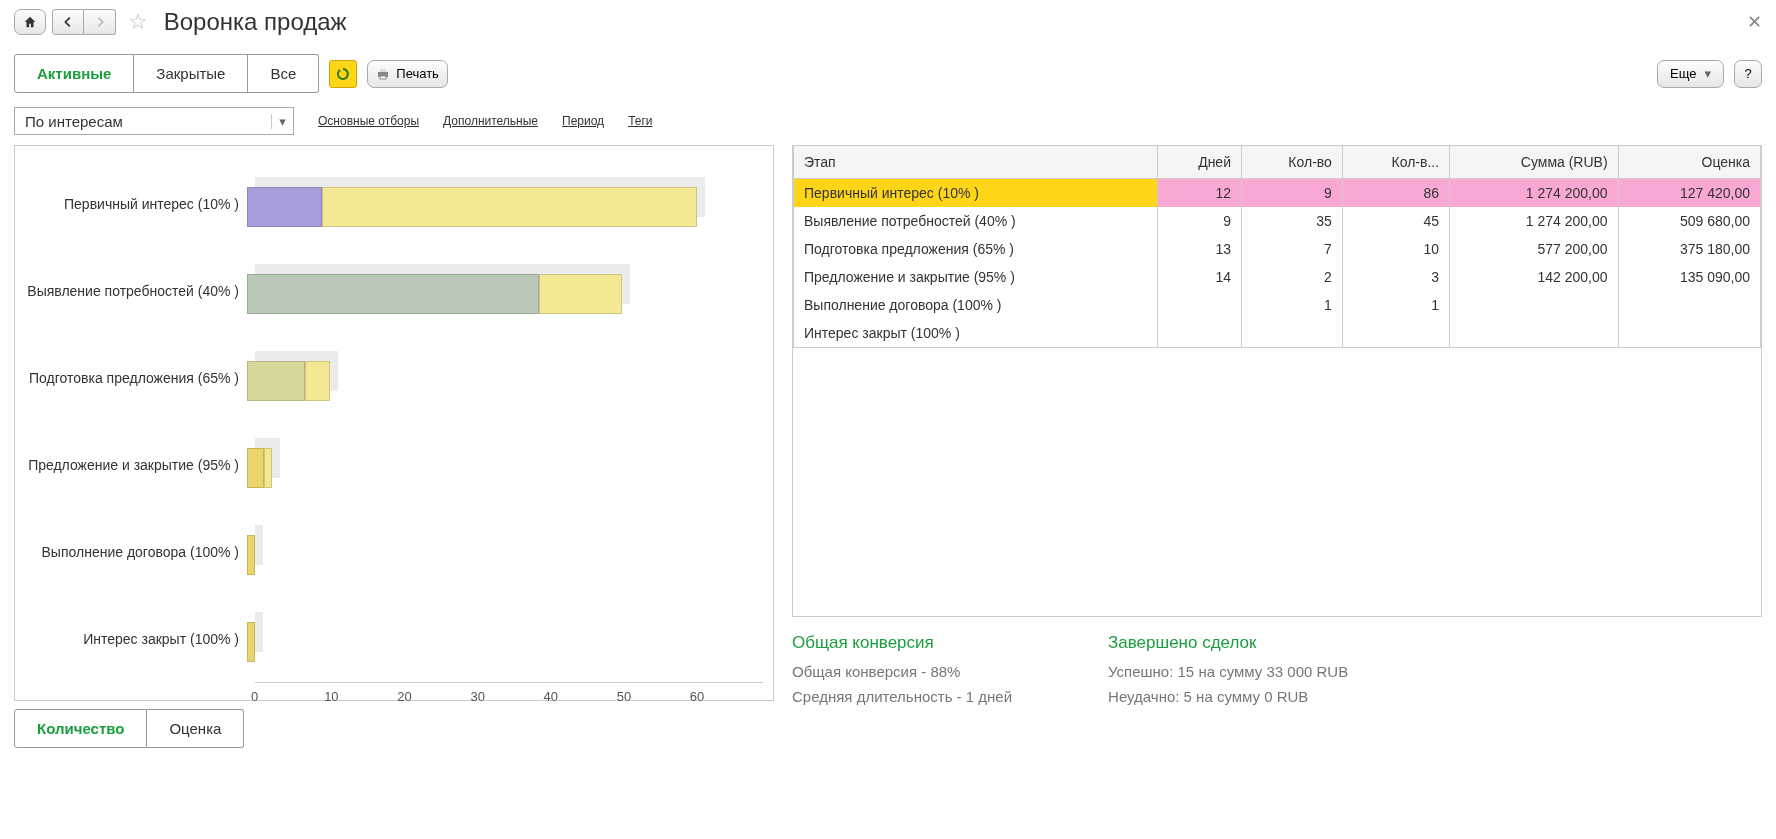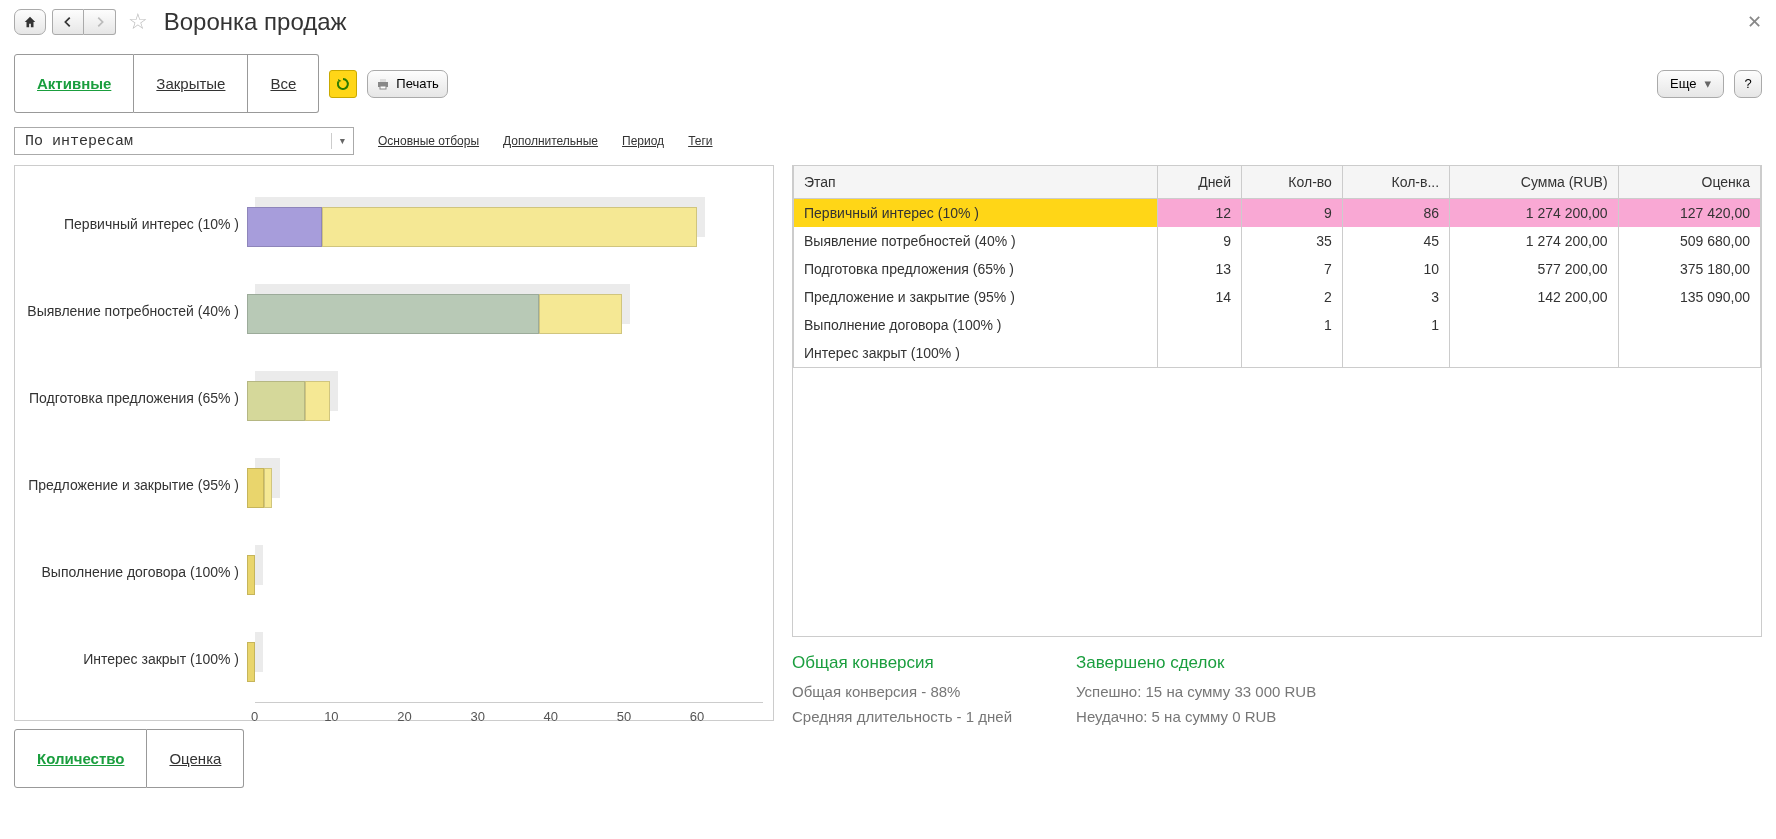--- a/index.html
+++ b/index.html
@@ -9,32 +9,32 @@
 .btn-icon { width: 32px; padding: 0; }
 .btn-group { display: flex; }
 .btn-group .btn { border-radius: 0; }
 .btn-group .btn:first-child { border-radius: 3px 0 0 3px; }
 .btn-group .btn:last-child { border-radius: 0 3px 3px 0; border-left: none; }
 .star-icon { color: #bbb; font-size: 22px; margin: 0 6px; }
 .page-title { font-size: 24px; font-weight: normal; margin-left: 4px; }
 .close-x { margin-left: auto; color: #888; font-size: 18px; cursor: pointer; }
 .row-tabs { display: flex; align-items: center; gap: 10px; margin-bottom: 14px; }
 .tabs-main { display: flex; }
-.tab { border: 1px solid #999; padding: 20px 22px; cursor: pointer; background: #fff; font-size: 15px; text-decoration: underline; }
+.tab { border: 1px solid #999; padding: 10px 22px; cursor: pointer; background: #fff; font-size: 15px; }
 .tab:not(:first-child) { border-left: none; }
 .tab:first-child { border-radius: 3px 0 0 3px; }
 .tab:last-child { border-radius: 0 3px 3px 0; }
 .tab.active { color: #1a9e3e; font-weight: bold; }
 .btn-refresh { background: #ffd617; border: 1px solid #c9a900; width: 28px; height: 28px; border-radius: 3px; display:flex; align-items:center; justify-content:center; cursor:pointer; }
 .btn-print { height: 28px; }
 .spacer { flex: 1; }
 .btn-more { height: 28px; padding: 0 12px; }
 .btn-help { width: 28px; height: 28px; }
 .row-filters { display: flex; align-items: center; gap: 24px; margin-bottom: 10px; }
-.dropdown { display: flex; align-items: center; border: 1px solid #aaa; height: 28px; width: 340px; font-family: Liberation Mono, monospace; }
+.dropdown { display: flex; align-items: center; border: 1px solid #aaa; height: 28px; width: 280px; }
 .dropdown-text { flex: 1; padding: 0 10px; font-size: 15px; }
 .dropdown-arrow { width: 22px; text-align: center; border-left: 1px solid #ccc; color: #666; }
 .filter-link { text-decoration: underline; color: #333; cursor: pointer; font-size: 12px; }
 .main-area { display: flex; gap: 18px; }
 .chart-panel { border: 1px solid #ccc; width: 760px; height: 556px; position: relative; padding: 14px 10px 10px 10px; }
 .chart-row { display: flex; align-items: center; height: 87px; }
 .chart-label { width: 222px; text-align: right; padding-right: 8px; font-size: 14px; }
 .chart-bars { flex: 1; position: relative; height: 54px; }
 .bar3d-back { position: absolute; height: 40px; top: 0; left: 8px; }
 .bar3d-front { position: absolute; height: 40px; top: 10px; left: 0; border: 1px solid rgba(0,0,0,0.15); }
@@ -43,21 +43,21 @@
 .axis-tick:first-child { margin-left: -4px; }
 .bottom-tabs { display: flex; margin-top: 8px; }
 .right-panel { flex: 1; display: flex; flex-direction: column; }
 .data-table { border: 1px solid #ccc; border-collapse: collapse; width: 100%; }
 .data-table th { background: #f5f5f5; border: 1px solid #ccc; padding: 8px 10px; font-weight: normal; text-align: left; font-size: 14px; }
 .data-table th.num, .data-table td.num { text-align: right; }
 .data-table td { border-right: 1px solid #ccc; padding: 6px 10px; font-size: 14px; }
 .data-table tr.selected td:first-child { background: #ffd617; }
 .data-table tr.selected td { background: #f9a8d4; }
 .table-wrap { border-bottom: 1px solid #ccc; border-left: 1px solid #ccc; border-right: 1px solid #ccc; height: 472px; }
-.summary { display: flex; gap: 64px; margin-top: 16px; }
+.summary { display: flex; gap: 96px; margin-top: 16px; }
 .summary h3 { color: #1a9e3e; font-size: 17px; font-weight: normal; margin-bottom: 10px; }
 .summary p { color: #777; font-size: 15px; margin-bottom: 8px; }
 svg.arrow { width: 14px; height: 14px; }
 </style>
 </head>
 <body>
 
 <div class="toolbar-top">
   <button class="btn btn-icon">
     <svg width="14" height="14" viewBox="0 0 16 16">

